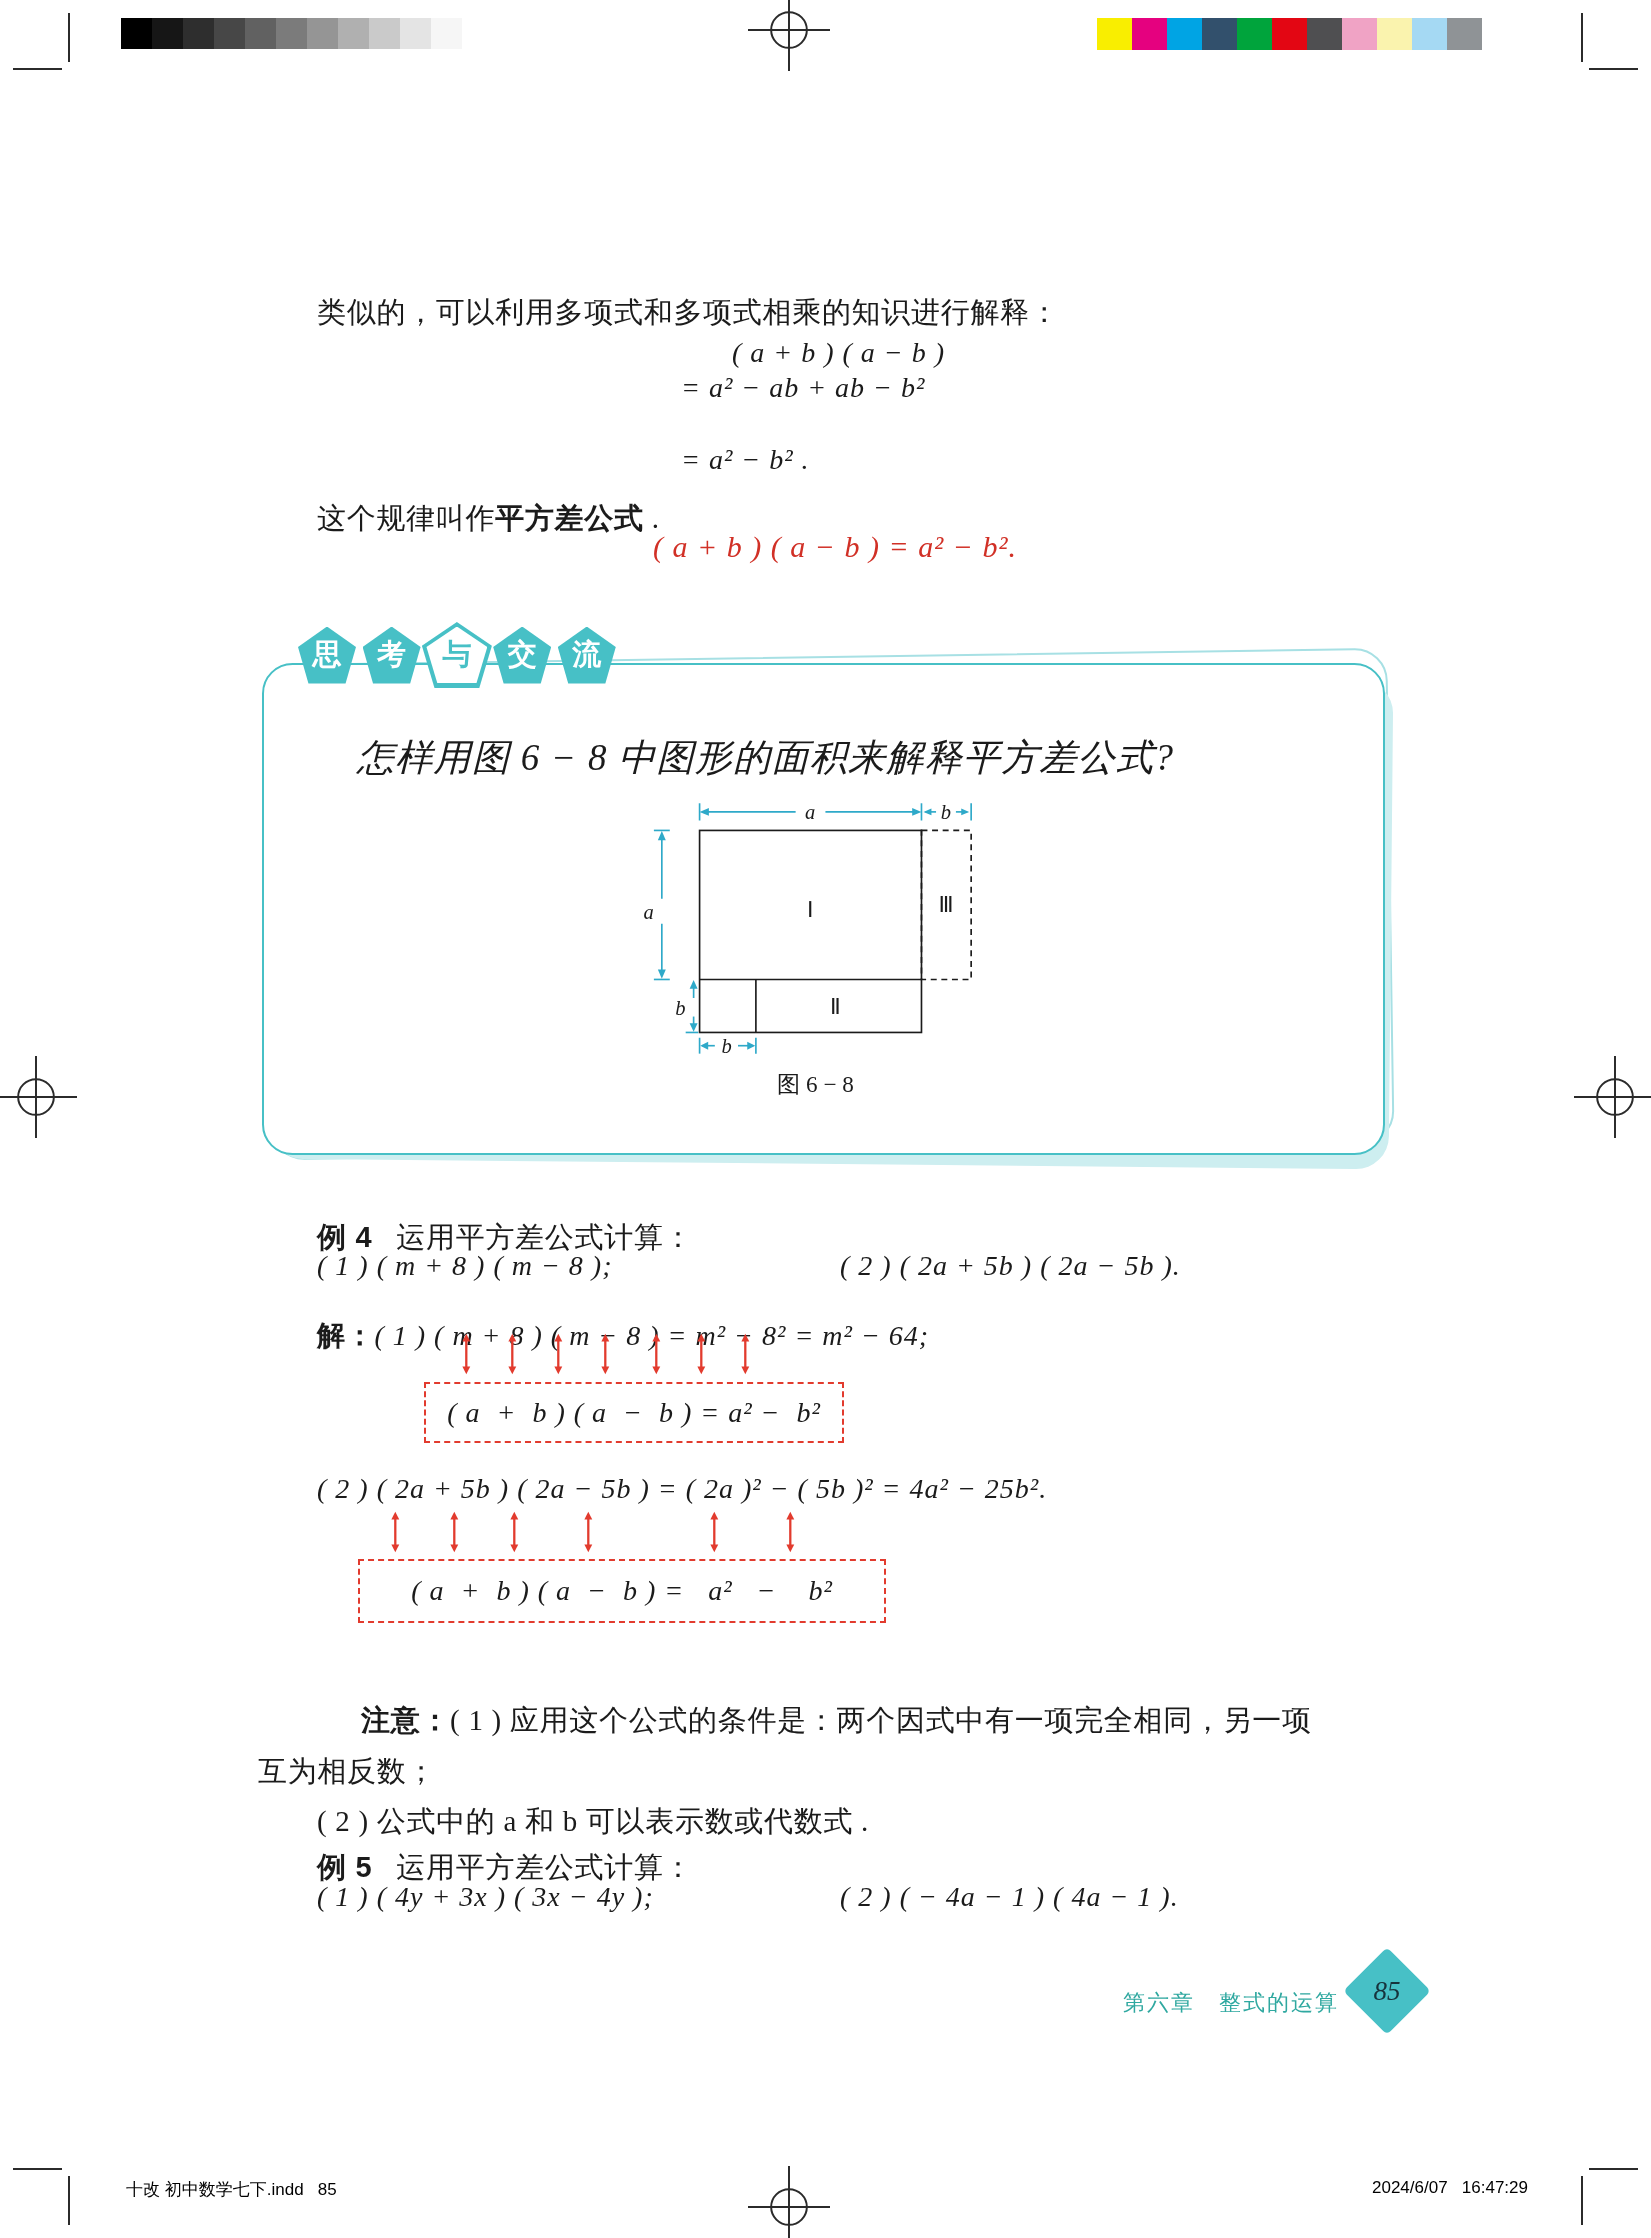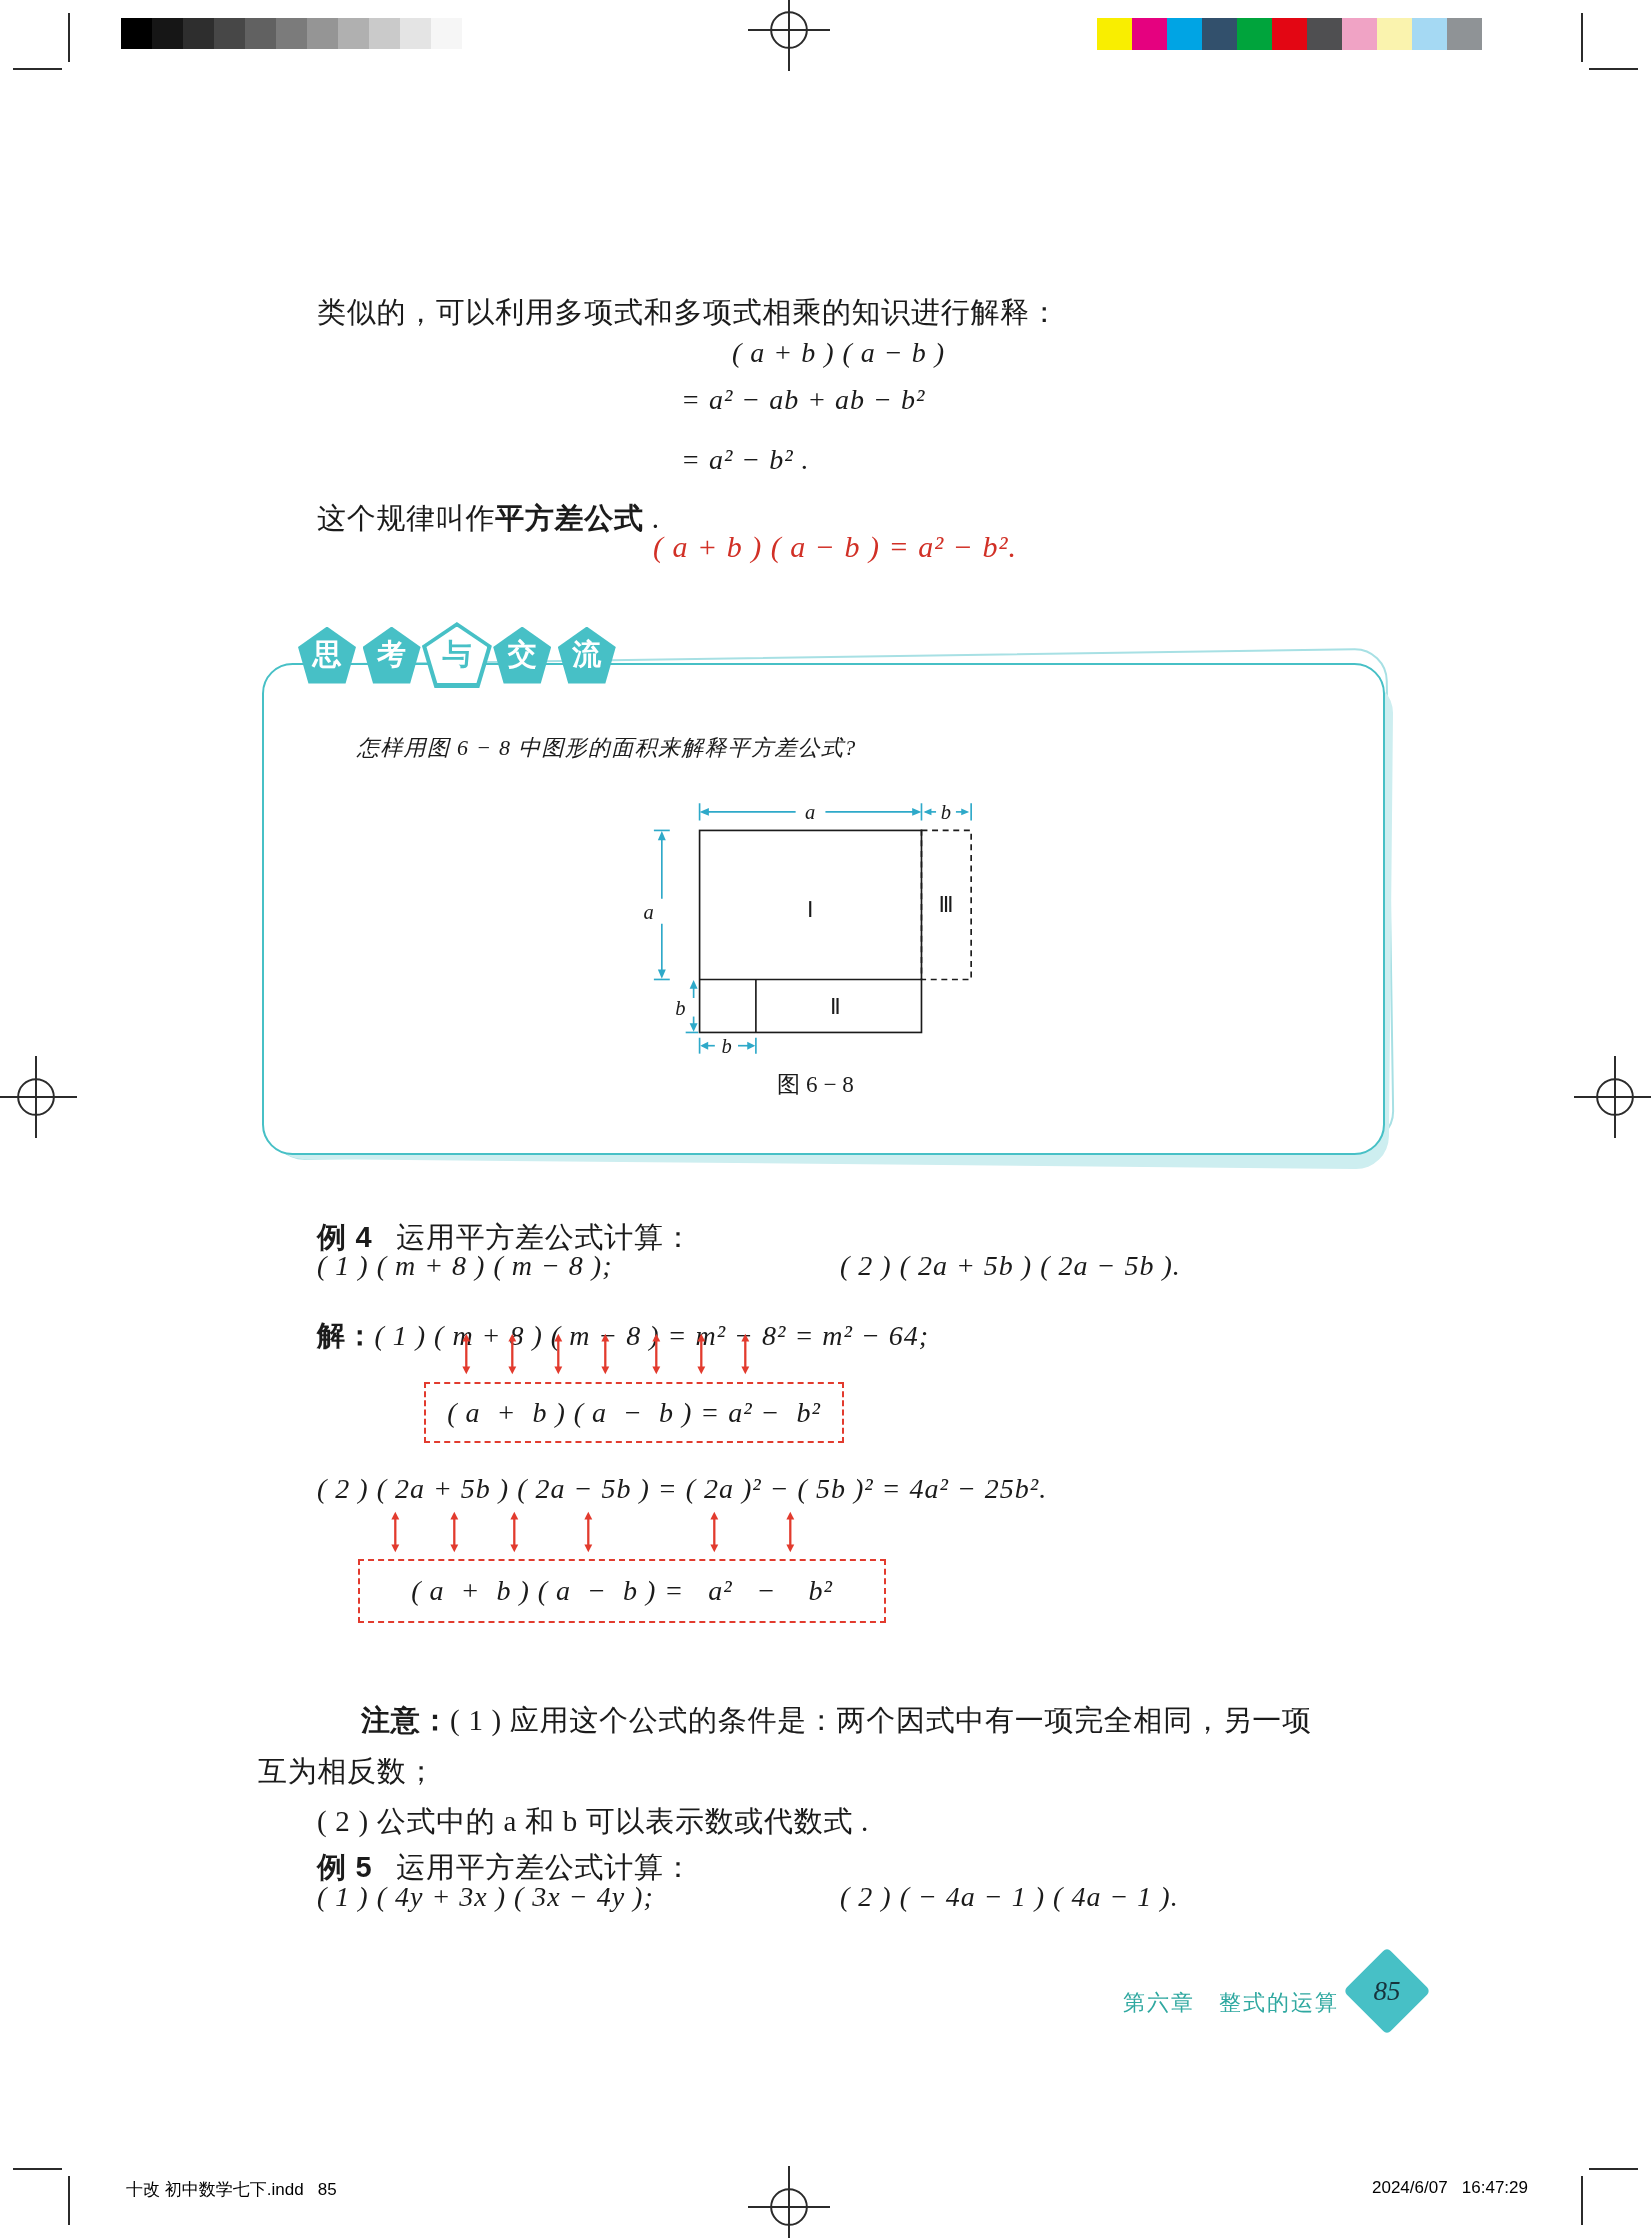--- a/index.html
+++ b/index.html
@@ -34,21 +34,21 @@
               background:#ffffff;border:2.3px solid var(--teal,#47c0c6);border-radius:30.5px;z-index:1;}
   .badges{position:absolute;left:298px;top:622px;display:flex;align-items:center;gap:6.6px;z-index:3;}
   .badge{width:58px;height:57px;background:var(--teal,#47c0c6);
          clip-path:polygon(50% 0,100% 36%,82% 100%,18% 100%,0 36%);
          display:flex;align-items:center;justify-content:center;
          color:#ffffff;font-family:"Liberation Sans",sans-serif;font-weight:700;font-size:29px;}
   .badge--alt{width:70px;height:66px;margin:0 -5.3px;position:relative;z-index:2;color:var(--teal,#47c0c6);}
   .badge--alt::before{content:"";position:absolute;inset:4.6px;background:#ffffff;
          clip-path:polygon(50% 0,100% 36%,82% 100%,18% 100%,0 36%);}
   .badge span{position:relative;z-index:1;}
-  .question{position:absolute;left:357px;top:733px;font-size:22px;font-style:italic;
+  .question{position:absolute;left:357px;top:733px;font-size:37px;font-style:italic;
             letter-spacing:1.3px;z-index:2;}
 
   
   .figure{position:absolute;left:630px;top:794px;z-index:3;}
   .fig-cyan line{stroke:var(--cyan,#2ea9c9);stroke-width:2.5;}
   .fig-cyan polygon{fill:var(--cyan,#2ea9c9);}
   .fig-black{stroke:#1b1b1b;stroke-width:2.5;fill:none;}
   .fig-dim{font:italic 31px "Liberation Serif",serif;fill:#1b1b1b;text-anchor:middle;}
   .fig-region{font:33px "Liberation Serif",serif;fill:#1b1b1b;text-anchor:middle;}
   .fig-caption{font:35px "Liberation Serif",serif;fill:#1b1b1b;text-anchor:middle;}
@@ -132,21 +132,21 @@
       <line x1="62" y1="0" x2="62" y2="124"></line>
   </svg>
   <svg class="reg" style="left:748px;top:2166px" width="82" height="82" viewBox="0 0 124 124">
     <circle cx="62" cy="62" r="27"></circle>
       <line x1="0" y1="62" x2="124" y2="62"></line>
       <line x1="62" y1="0" x2="62" y2="124"></line>
   </svg>
 
   <div class="cn" style="left:317px;top:275px;">类似的，可以利用多项式和多项式相乘的知识进行解释：</div>
   <div class="math" style="left:732px;top:337px;">( a + b ) ( a − b )</div>
-  <div class="math" style="left:681px;top:384px;">= a² − ab + ab − b²</div>
+  <div class="math" style="left:681px;top:372px;">= a² − ab + ab − b²</div>
   <div class="math" style="left:681px;top:444px;">= a² − b² .</div>
 
   <div class="cn" style="left:317px;top:481px;">
     <span class="inline">这个规律叫作</span><span class="inline hei">平方差公式</span><span class="inline"> .</span>
   </div>
 
   <div class="math red" style="left:653px;top:530px;font-size:30px;">( a + b ) ( a − b ) = a² − b².</div>
 
   <div class="think-echo"></div>
   <div class="think-shadow"></div>

